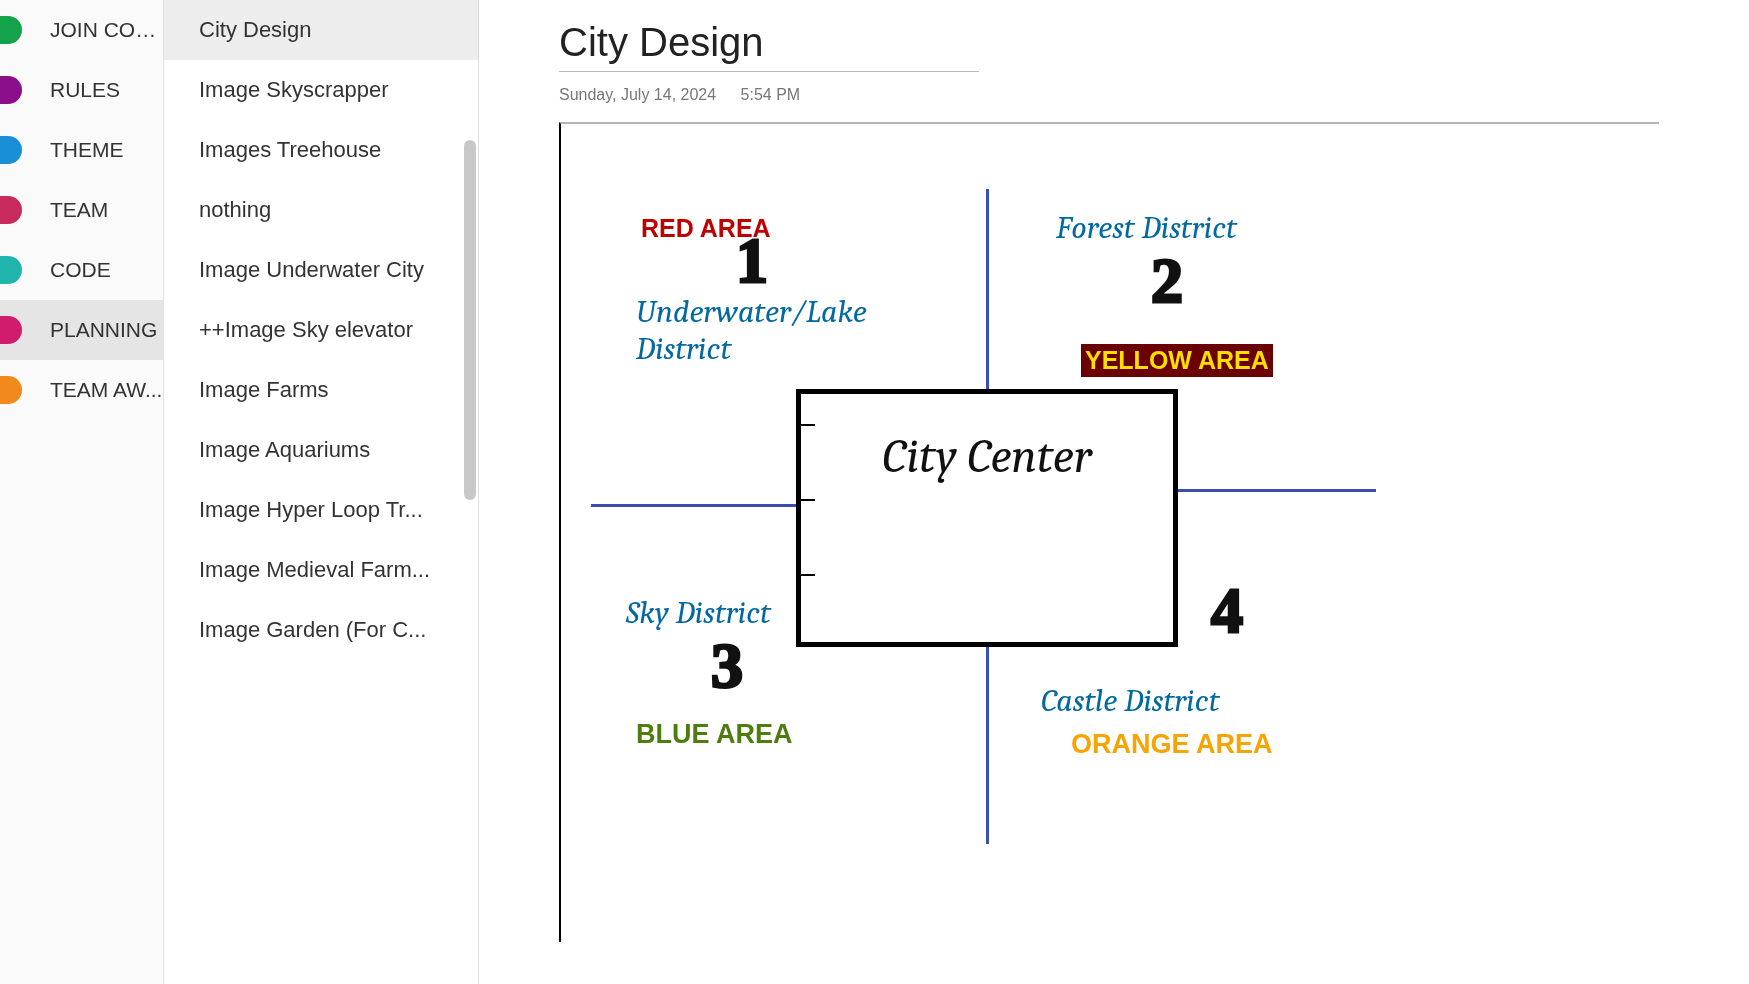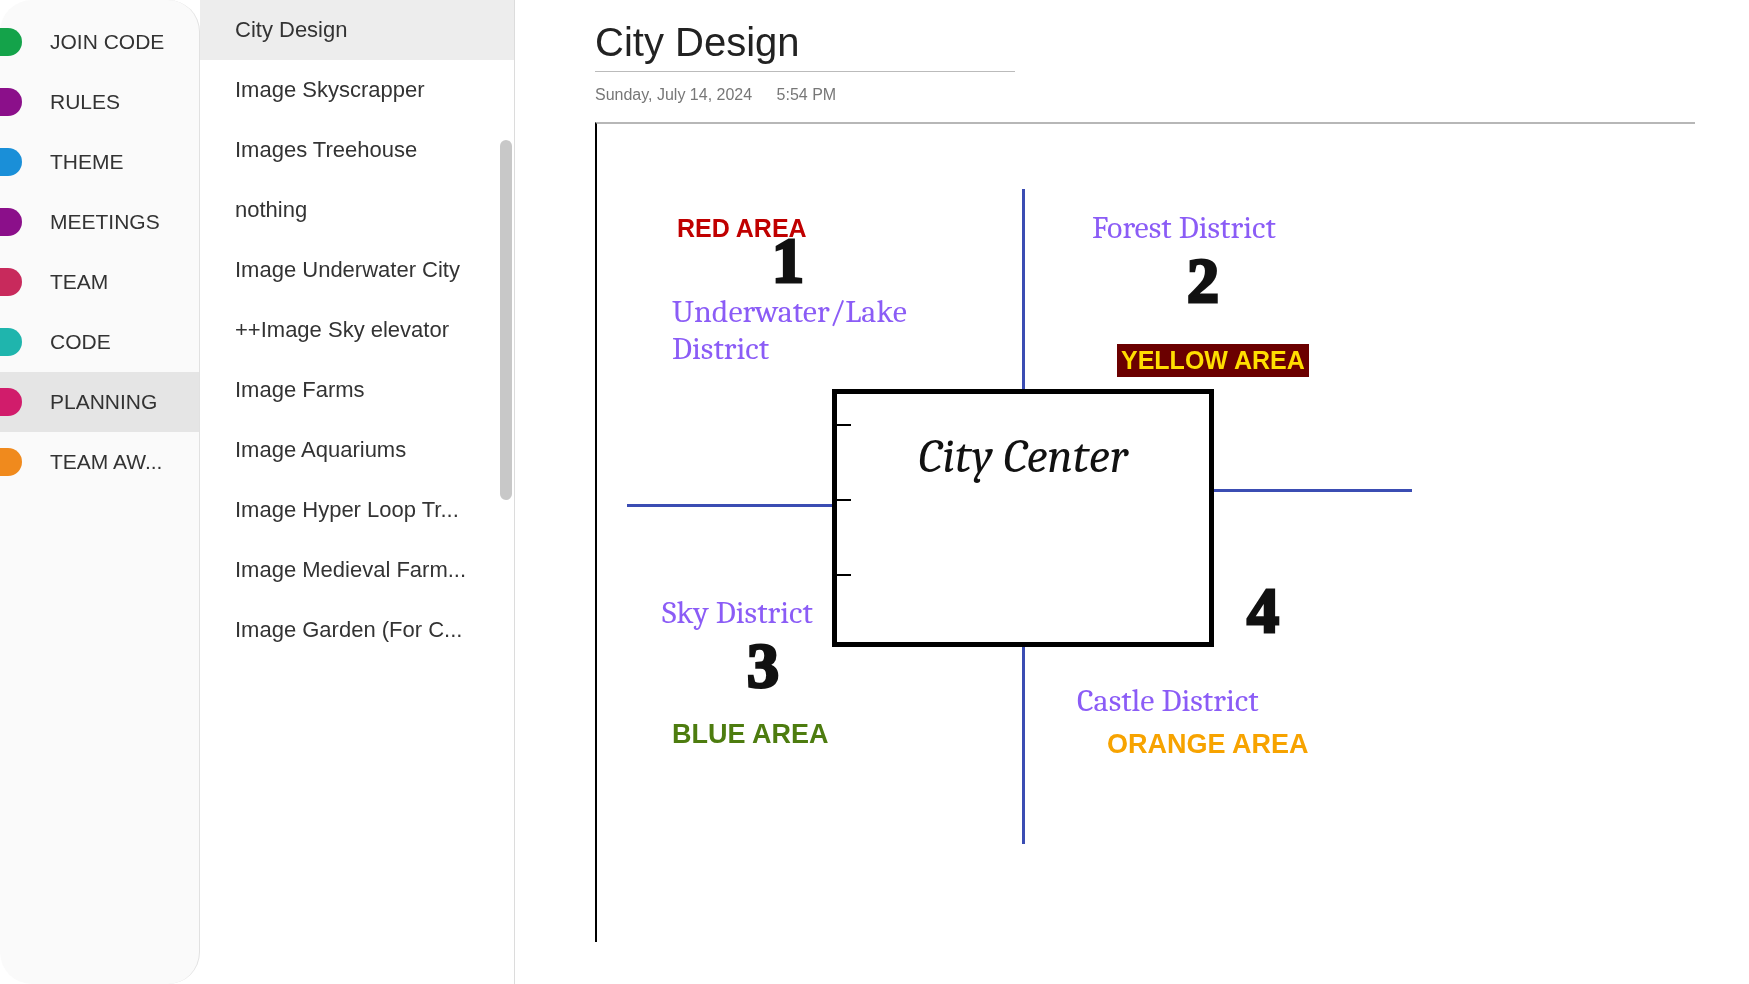--- a/index.html
+++ b/index.html
@@ -1,25 +1,24 @@
 <!DOCTYPE html>
 <html><head>
 <meta charset="utf-8">
 <style>
   * { box-sizing: border-box; margin: 0; padding: 0; }
   html, body { height: 100%; font-family: "Segoe UI", Arial, sans-serif; background: #fff; }
   .app { display: flex; height: 100vh; width: 100%; }
 
   
   .sections {
-    width: 200px;
+    width: 164px;
     border-right: 1px solid #e1e1e1;
     background: #fafafa;
-    padding-top: 12px;
-    border-radius: 32px;
+    padding-top: 0;
   }
   .section-item {
     display: flex;
     align-items: center;
     height: 60px;
     padding-left: 15px;
     font-size: 21px;
     color: #333;
     cursor: pointer;
     position: relative;
@@ -95,21 +94,21 @@
     border-top: 2px solid #b7b7b7;
     border-left: 2px solid #000000;
     width: 1100px;
     height: 820px;
     position: relative;
     background: #fff;
   }
 
   
   .diag-label { position: absolute; font-size: 32px; font-weight: 400; }
-  .italic-blue { color: #8b5cf6; font-family: Cambria, Georgia, serif; }
+  .italic-blue { font-style: italic; color: #0369a1; font-family: Cambria, Georgia, serif; }
   .red-bold { color: #c00000; font-weight: 700; font-size: 25px; }
   .yellow-on-red { background: #6b0000; color: #ffde00; font-weight: 700; font-size: 25px; padding: 2px 4px; }
   .blue-bold { color: #4d7c0f; font-weight: 700; font-size: 27px; }
   .orange-bold { color: #f7a300; font-weight: 700; font-size: 27px; }
 
   .hand-num {
     position: absolute;
     font-family: "Comic Sans MS", cursive;
     font-weight: 900;
     font-size: 64px;
@@ -148,24 +147,20 @@
     </div>
     <div class="section-item">
       <span class="section-tab" style="background:#8b0f8a"></span>
       <span class="section-label">RULES</span>
     </div>
     <div class="section-item">
       <span class="section-tab" style="background:#1a8fd8"></span>
       <span class="section-label">THEME</span>
     </div>
     <div class="section-item">
-      <span class="section-tab" style="background:#8b0f8a"></span>
-      <span class="section-label">MEETINGS</span>
-    </div>
-    <div class="section-item">
       <span class="section-tab" style="background:#c82a5c"></span>
       <span class="section-label">TEAM</span>
     </div>
     <div class="section-item">
       <span class="section-tab" style="background:#1fb5ad"></span>
       <span class="section-label">CODE</span>
     </div>
     <div class="section-item selected">
       <span class="section-tab" style="background:#d11c6b"></span>
       <span class="section-label">PLANNING</span>

